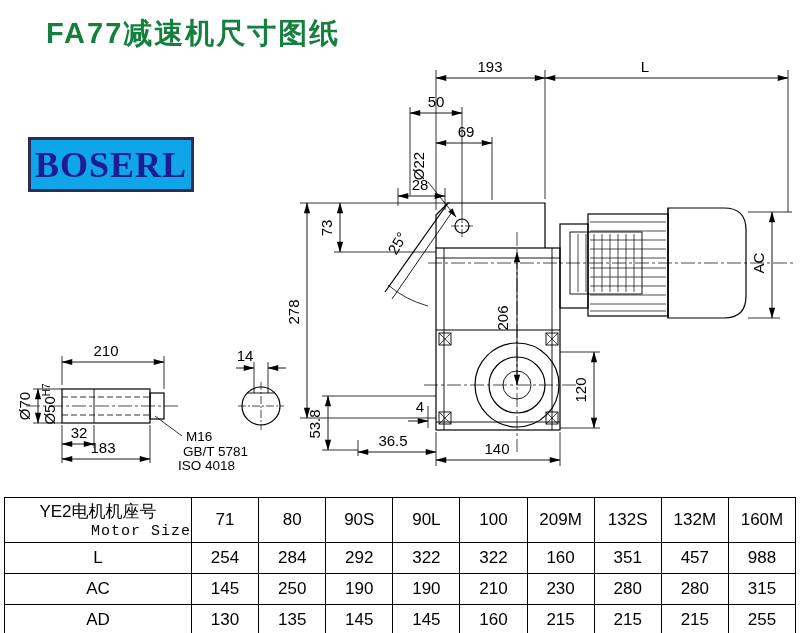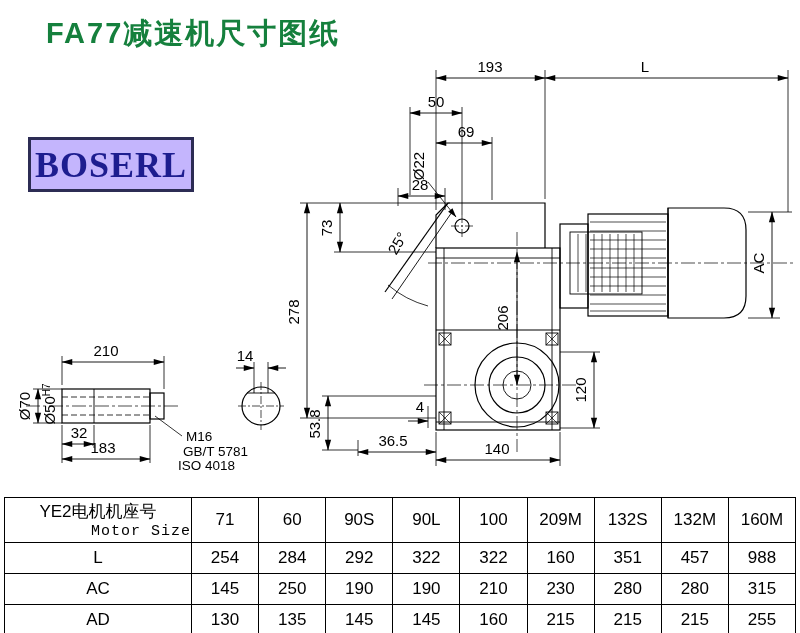--- a/index.html
+++ b/index.html
@@ -4,21 +4,21 @@
 <style>
   html,body { margin:0; padding:0; background:#fff; }
   .canvas { position:relative; width:800px; height:633px; background:#fff;
             font-family:"Liberation Sans", sans-serif; overflow:hidden; color:#000; }
 
   .title { position:absolute; left:46px; top:14px; margin:0; font-size:29px;
            font-weight:bold; letter-spacing:2px; color:#15803d; }
 
   .logo { position:absolute; left:28px; top:137px; width:160px; height:49px;
           border:3px solid #2c2c54; display:flex; align-items:center; justify-content:center;
-          background:#c4b5fd; }
+          background:#0ea5e9; }
   .logo span { font-family:"Liberation Serif", serif; font-size:36px; font-weight:bold;
                color:#1d1d8f; letter-spacing:1px; }
 
   .drawing { position:absolute; left:0; top:0; }
 
   
   .ln  { fill:none; stroke:#000; stroke-width:1.2; }
   .ln2 { fill:none; stroke:#000; stroke-width:0.9; }
   .ln3 { fill:none; stroke:#000; stroke-width:0.7; }
   .ext { fill:none; stroke:#000; stroke-width:0.8; }
@@ -245,21 +245,21 @@
   </div>
 
   <table class="size-table">
     <tbody>
       <tr class="head">
         <td class="hd">
           <div>YE2电机机座号</div>
           <div class="mono">Motor Size</div>
         </td>
         <td>71</td>
-        <td>60</td>
+        <td>80</td>
         <td>90S</td>
         <td>90L</td>
         <td>100</td>
         <td>209M</td>
         <td>132S</td>
         <td>132M</td>
         <td>160M</td>
       </tr>
       <tr>
         <td>L</td>

